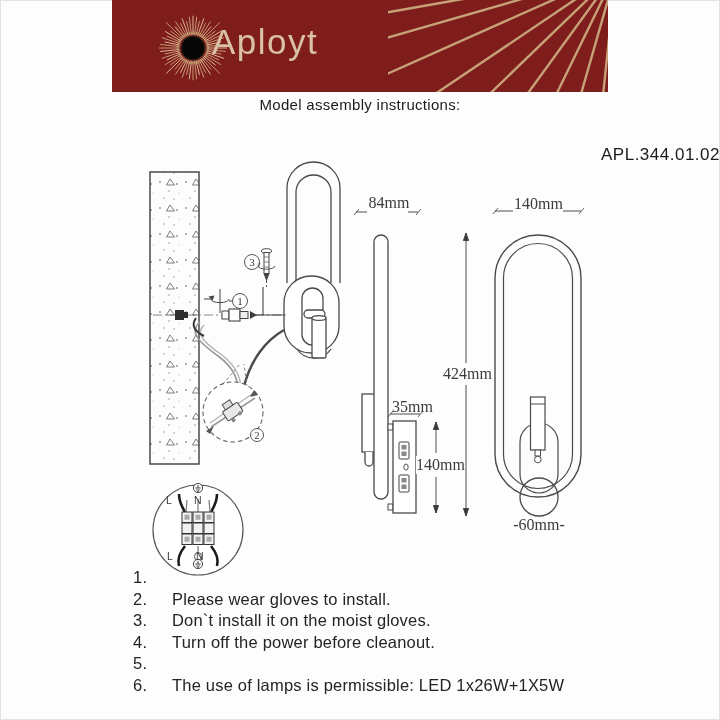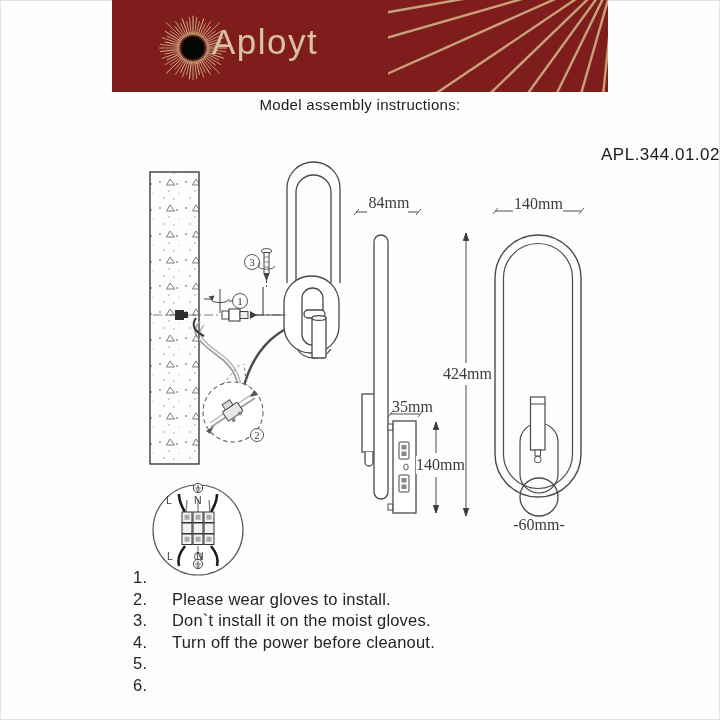--- a/index.html
+++ b/index.html
@@ -317,16 +317,17 @@
     </div>
     <div class="irow">
       <span class="inum">4.</span>
       <span class="itxt">Turn off the power before cleanout.</span>
     </div>
     <div class="irow">
       <span class="inum">5.</span>
     </div>
     <div class="irow">
       <span class="inum">6.</span>
+      <span class="itxt">The use of lamps is permissible: LED 1x26W+1X5W</span>
     </div>
   </div>
 
 </div>
 
 </body></html>

